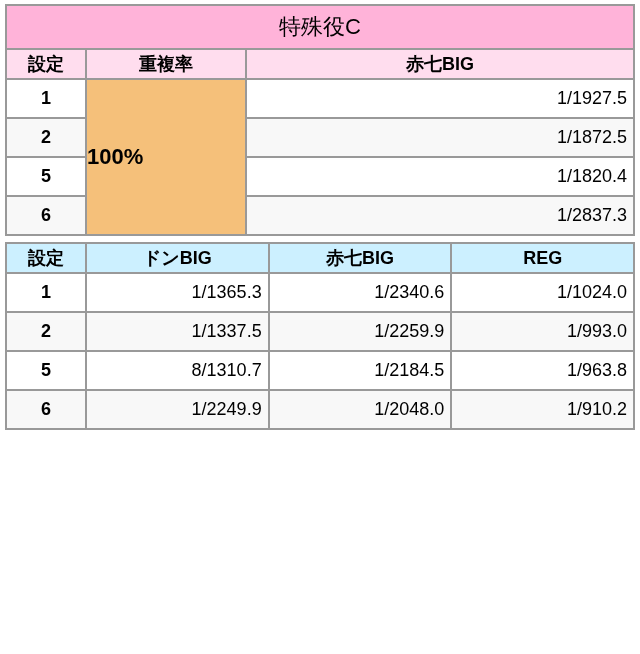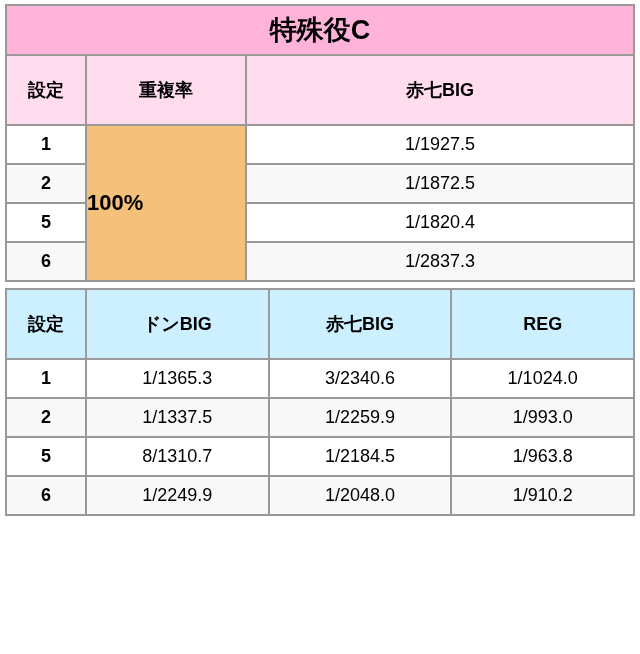--- a/index.html
+++ b/index.html
@@ -22,40 +22,40 @@
     }
 
     table {
       width: 100%;
       border-collapse: collapse;
     }
 
     
     .section-header td {
       text-align: center;
-      font-size: 27px;
-      font-weight: bold;
+      font-size: 22px;
+      font-weight: normal;
       padding: 6px 0;
       border: 2px solid #999;
     }
 
     .section-header-pink td {
       background-color: #ffb3d9;
     }
 
     .section-header-cyan td {
       background-color: #b3eeff;
     }
 
     
     .col-header td {
       text-align: center;
       font-size: 18px;
       font-weight: bold;
-      padding: 22px 4px;
+      padding: 2px 4px;
       border: 2px solid #999;
     }
 
     .col-header-pink td {
       background-color: #ffddee;
     }
     .col-header-cyan td {
       background-color: #ccf0ff;
     }
 
@@ -72,21 +72,21 @@
     .cell-setting {
       text-align: center;
       font-size: 18px;
       font-weight: bold;
       padding: 8px 6px;
       border: 2px solid #999;
       background-color: #fff;
     }
 
     .cell-data {
-      text-align: center;
+      text-align: right;
       font-size: 18px;
       padding: 0 6px;
       border: 2px solid #999;
       background-color: #fff;
     }
 
     
     .row-odd td.cell-data, .row-odd td.cell-setting {
       background-color: #fff;
     }
@@ -149,21 +149,21 @@
       <tr class="col-header col-header-cyan">
         <td style="width:80px;">設定</td>
         <td>ドンBIG</td>
         <td>赤七BIG</td>
         <td>REG</td>
       </tr>
 
       <tr class="row-odd">
         <td class="cell-setting">1</td>
         <td class="cell-data">1/1365.3</td>
-        <td class="cell-data">3/2340.6</td>
+        <td class="cell-data">1/2340.6</td>
         <td class="cell-data">1/1024.0</td>
       </tr>
       <tr class="row-even">
         <td class="cell-setting">2</td>
         <td class="cell-data">1/1337.5</td>
         <td class="cell-data">1/2259.9</td>
         <td class="cell-data">1/993.0</td>
       </tr>
       <tr class="row-odd">
         <td class="cell-setting">5</td>

